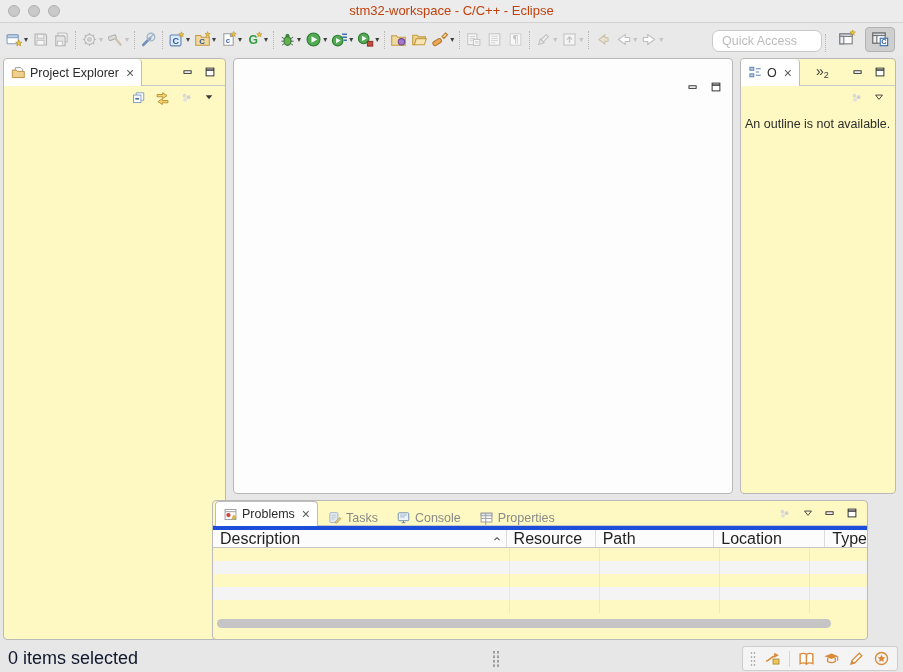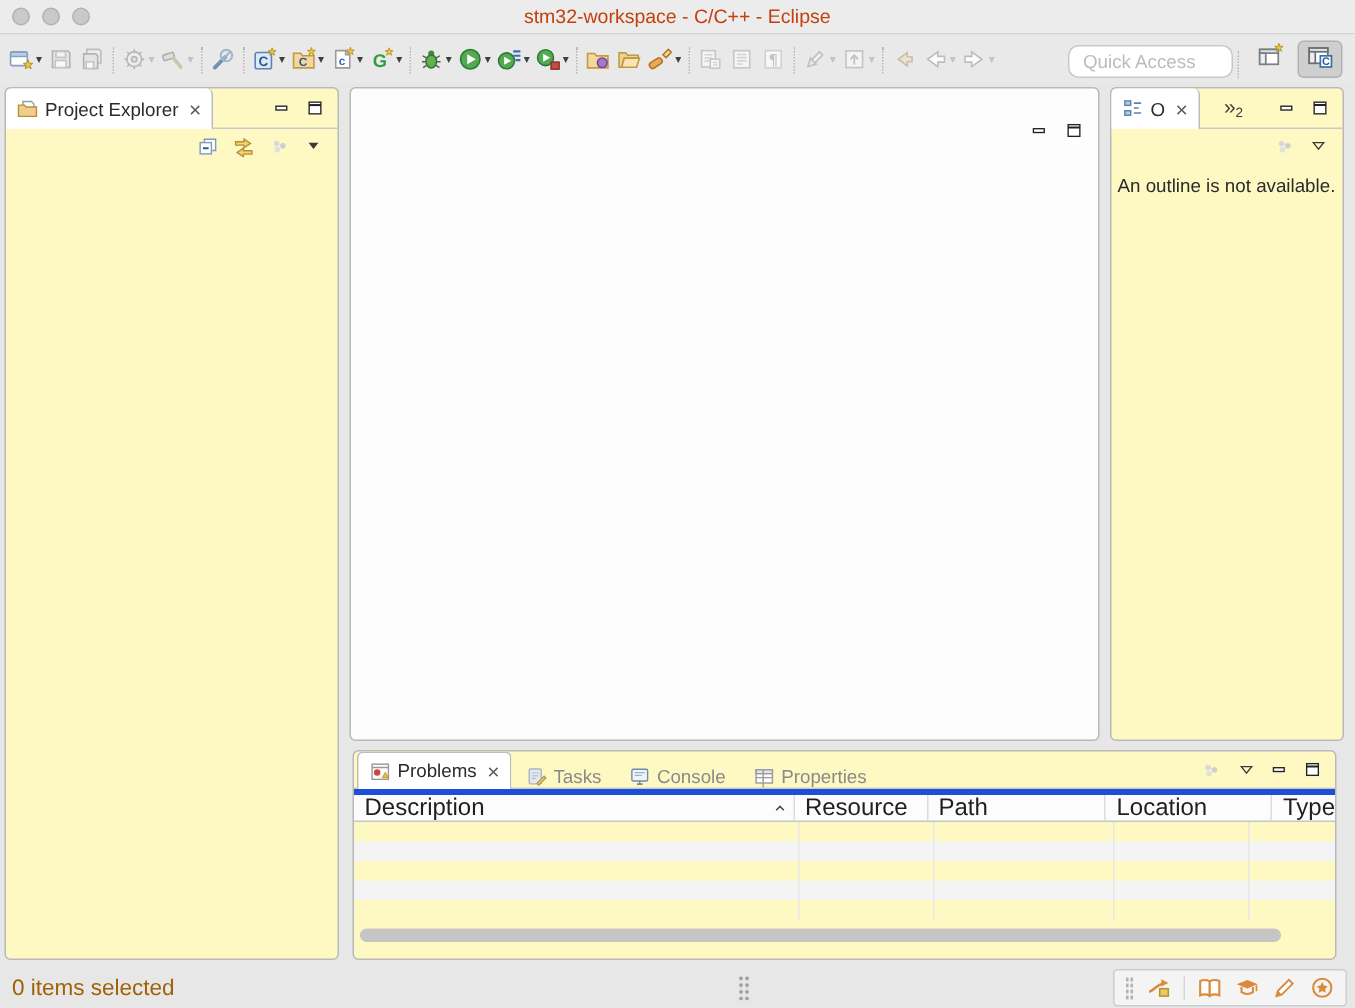--- a/index.html
+++ b/index.html
@@ -24,21 +24,21 @@
   input.qa::placeholder{color:#bcbcbc}
   .persp-btn{width:30px;height:25px;display:flex;align-items:center;justify-content:center;border-radius:4px;margin-left:3px;box-sizing:border-box}
   .persp-btn.active{background:#cfcfcf;border:1px solid #b2b2b2}
   .persp-btn svg{width:18px;height:18px}
 
   
   .panel{position:absolute;background:#fef9c3;border:1px solid #b9b9b9;border-radius:4px;box-sizing:border-box}
   #pe{left:3px;top:58px;width:223px;height:582px}
   #editor{left:233px;top:58px;width:500px;height:436px;background:#fdfdfd}
   #outline{left:740px;top:58px;width:156px;height:436px}
-  #bottom{left:235px;top:500px;width:656px;height:140px}
+  #bottom{left:212px;top:500px;width:656px;height:140px}
 
   .vhdr{position:relative;height:26px;border-bottom:1px solid #c9c9c9;display:flex;align-items:stretch}
   #bottom .vhdr{height:24px}
   .vtab{display:flex;align-items:center;gap:4px;padding:0 7px;background:#fff;border-right:1px solid #bcbcbc;
         border-top-left-radius:4px;border-top-right-radius:4px;font-size:12.5px;color:#2b2b2b;margin-bottom:-1px}
   #bottom .vtab{border:1px solid #bcbcbc;border-bottom:none;margin-left:2px}
   .itab{display:flex;align-items:flex-end;gap:4px;padding:0 9px;color:#8a8a8a;font-size:12.5px}
   .close-x{font-size:14px;color:#5a5a5a;margin-left:3px;line-height:1}
   .hdr-btns{margin-left:auto;display:flex;align-items:center;gap:10px;padding-right:9px}
   .viewrow{height:22px;display:flex;align-items:center;justify-content:flex-end;gap:9px;padding-right:10px}
@@ -57,21 +57,21 @@
   .th .sort svg{width:12px;height:12px;display:block}
   .trow{display:flex;height:13px}
   .trow.alt{background:#f4f4f4}
   .td{box-sizing:border-box;height:100%;border-left:1px solid #e6e6e6}
   .td:first-child{border-left:none}
   .hscroll{margin:6px 4px 0 4px;height:9px}
   .thumb{width:95%;height:9px;border-radius:4.5px;background:#c5c5c5}
 
   
   .status{position:absolute;left:0;top:645px;height:27px;display:flex;align-items:center}
-  .status-left{font-size:15px;color:#a16207;padding-left:8px}
+  .status-left{font-size:18px;color:#0f172a;padding-left:8px}
   .drag-dots{position:absolute;left:492px;top:650px;width:8px;height:17px;
              background-image:radial-gradient(#9f9f9f 1px,transparent 1.3px);background-size:4px 4.5px}
   .tray{position:absolute;right:5px;top:646px;height:25px;display:flex;align-items:center;gap:8px;
         background:#f4f4f4;border:1px solid #cdcdcd;border-radius:3px;padding:0 7px;box-sizing:border-box}
   .tray .dots{width:6px;height:16px;background-image:radial-gradient(#b0b0b0 0.9px,transparent 1.1px);background-size:3px 4px}
   .tray-sep{width:0;height:16px;border-left:1px solid #d6d6d6}
   .tray .ic17 svg{width:17px;height:17px;display:block}
 </style>
 </head>
 <body>

